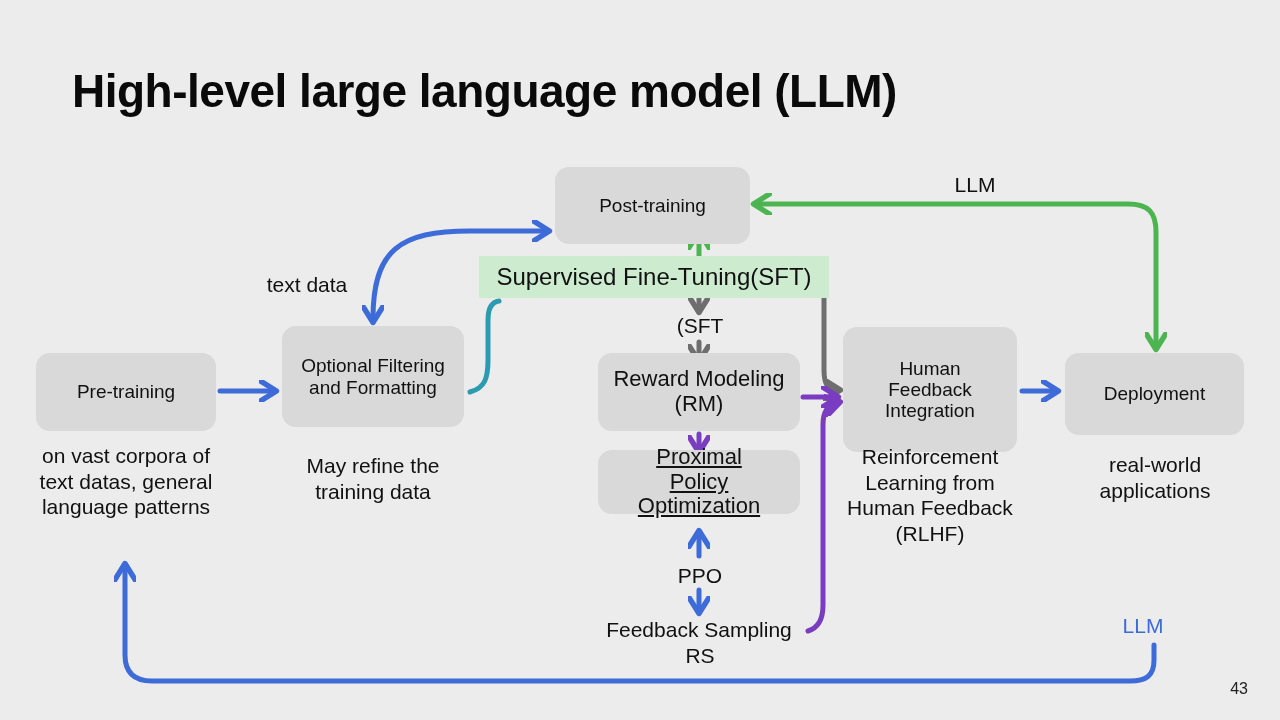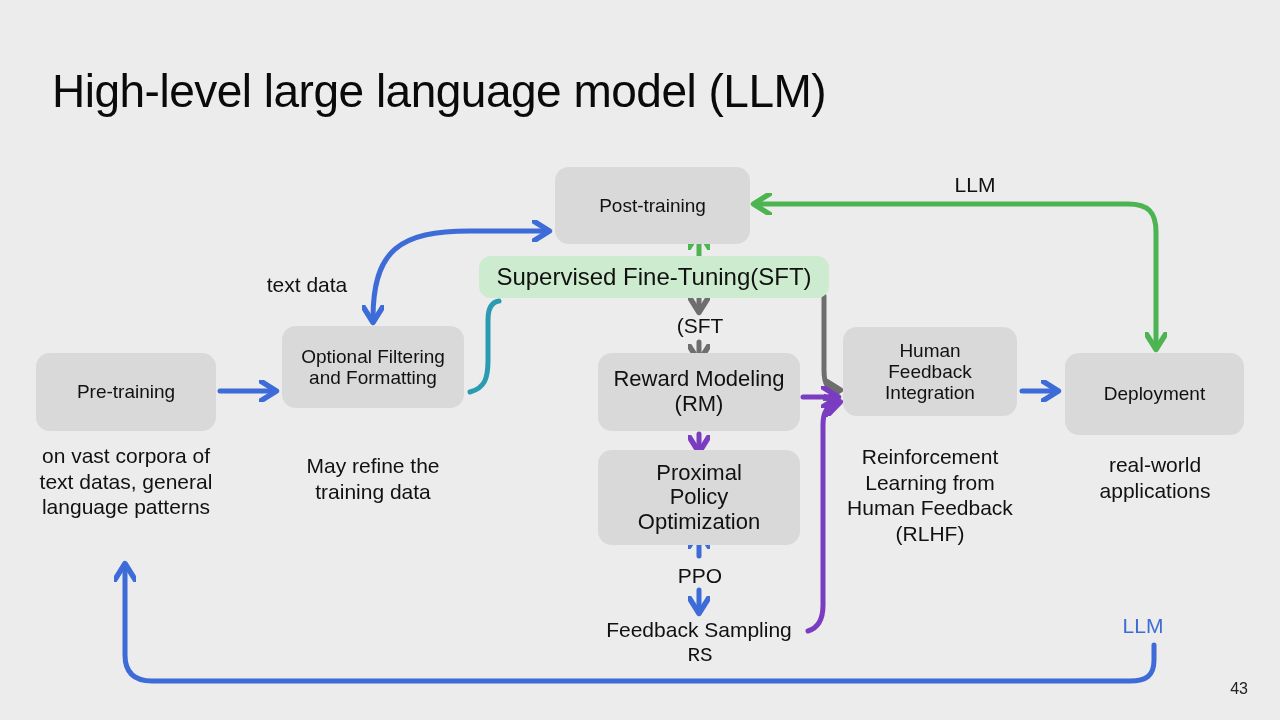--- a/index.html
+++ b/index.html
@@ -4,38 +4,38 @@
 <style>
   html, body { margin: 0; padding: 0; }
   body {
     width: 1280px; height: 720px; overflow: hidden;
     background: #ececec;
     font-family: "Liberation Sans", "DejaVu Sans", sans-serif;
     color: #111;
     position: relative;
   }
   .title {
-    position: absolute; left: 52px; top: 64px;
-    font-size: 46px; font-weight: normal; letter-spacing: -0.5px;
+    position: absolute; left: 72px; top: 64px;
+    font-size: 46px; font-weight: bold; letter-spacing: -0.5px;
     color: #0a0a0a; margin: 0;
   }
   .box {
     position: absolute;
     background: #d9d9d9;
     border-radius: 14px;
     display: flex; align-items: center; justify-content: center;
     text-align: center;
     box-sizing: border-box;
     line-height: 1.12;
   }
   .box.bold { font-weight: normal; font-size: 19px; }
   .box.reg { font-size: 22px; }
   .box.sft {
     background: #cdebcf;
-    border-radius: 12px;
+    border-radius: 0;
     font-size: 24px;
     white-space: nowrap;
   }
   .label {
     position: absolute; text-align: center; font-size: 21px; line-height: 1.22;
     color: #111;
   }
   svg.arrows { position: absolute; left: 0; top: 0; }
   .page-num { position: absolute; right: 32px; bottom: 22px; font-size: 16px; color: #222; margin-left: 20px; }
 </style>
@@ -85,48 +85,48 @@
   <path d="M699,590 L699,609" stroke="#3d6bd8" stroke-width="5" fill="none" stroke-linecap="round" marker-end="url(#ah-blue)"></path>
 
   <path d="M1022,391 L1054,391" stroke="#3d6bd8" stroke-width="5" fill="none" stroke-linecap="round" marker-end="url(#ah-blue)"></path>
 
   <path d="M1154,645 L1154,660 C1154,676 1146,681 1130,681 L152,681 C134,681 125,672 125,655 L125,568" stroke="#3d6bd8" stroke-width="5" fill="none" stroke-linecap="round" marker-end="url(#ah-blue)"></path>
 </svg>
 
 <div class="box bold" style="left:36px;top:353px;width:180px;height:78px;">
   <span>Pre-training</span>
 </div>
-<div class="box bold" style="left:282px;top:326px;width:182px;height:82px;padding:0 10px;">
+<div class="box bold" style="left:282px;top:326px;width:182px;height:101px;padding:0 10px;">
   <span>Optional Filtering and Formatting</span>
 </div>
 <div class="box bold" style="left:555px;top:167px;width:195px;height:77px;">
   <span>Post-training</span>
 </div>
 <div class="box sft" style="left:479px;top:256px;width:350px;height:42px;">
   <span>Supervised Fine-Tuning(SFT)</span>
 </div>
 <div class="box reg" style="left:598px;top:353px;width:202px;height:78px;padding:0 6px;">
   <span>Reward Modeling (RM)</span>
 </div>
-<div class="box reg" style="left:598px;top:450px;width:202px;height:95px;padding:0 36px;">
+<div class="box reg" style="left:598px;top:450px;width:202px;height:64px;padding:0 36px;text-decoration:underline;">
   <span>Proximal Policy Optimization</span>
 </div>
-<div class="box bold" style="left:843px;top:327px;width:174px;height:89px;padding:0 14px;">
+<div class="box bold" style="left:843px;top:327px;width:174px;height:125px;padding:0 14px;">
   <span>Human Feedback Integration</span>
 </div>
 <div class="box bold" style="left:1065px;top:353px;width:179px;height:82px;">
   <span>Deployment</span>
 </div>
 
 <div class="label" style="left:30px;top:443px;width:192px;">on vast corpora of text datas, general language patterns</div>
 <div class="label" style="left:286px;top:453px;width:174px;">May refine the training data</div>
 <div class="label" style="left:845px;top:444px;width:170px;">Reinforcement Learning from Human Feedback (RLHF)</div>
 <div class="label" style="left:1080px;top:452px;width:150px;">real-world applications</div>
 
 <div class="label" style="left:252px;top:272px;width:110px;">text data</div>
 <div class="label" style="left:660px;top:313px;width:80px;">(SFT</div>
 <div class="label" style="left:660px;top:563px;width:80px;">PPO</div>
 <div class="label" style="left:584px;top:617px;width:230px;">Feedback Sampling</div>
-<div class="label" style="left:660px;top:643px;width:80px;font-family:Liberation Mono, monospace;">RS</div>
+<div class="label" style="left:660px;top:643px;width:80px;">RS</div>
 <div class="label" style="left:935px;top:172px;width:80px;">LLM</div>
 <div class="label" style="left:1103px;top:613px;width:80px;color:#3d6bd8;">LLM</div>
 
 <div class="page-num">43</div>
 
 </body></html>

